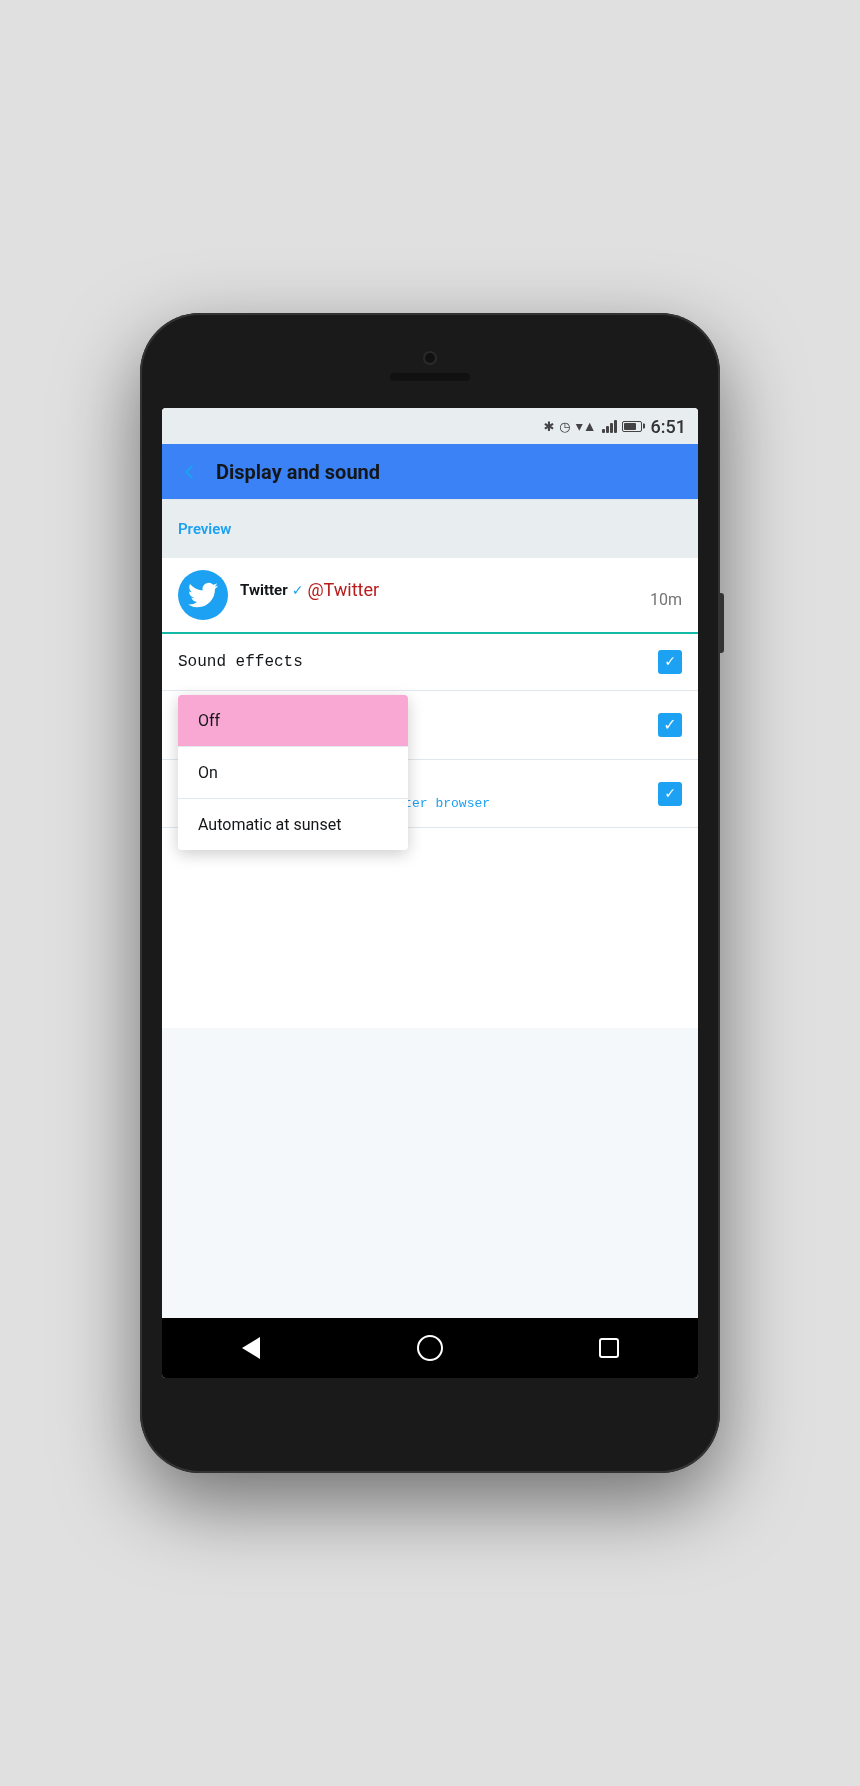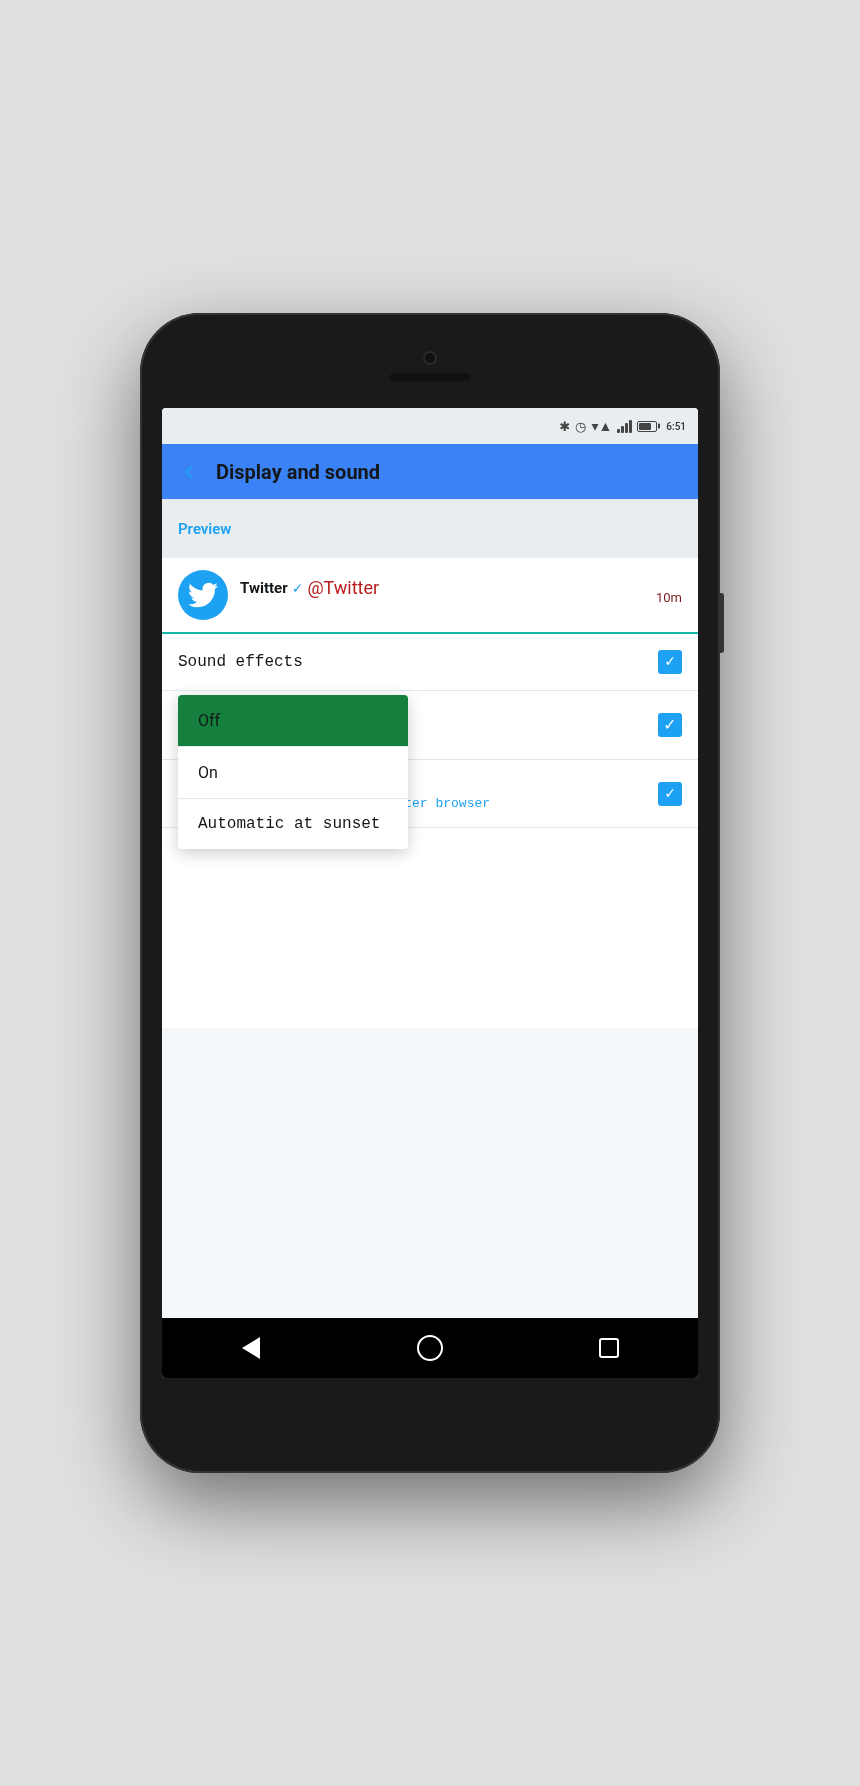--- a/index.html
+++ b/index.html
@@ -93,21 +93,21 @@
       flex-shrink: 0;
     }
 
     .status-icons {
       display: flex;
       align-items: center;
       gap: 5px;
     }
 
     .status-time {
-      font-size: 10px;
+      font-size: 18px;
       font-weight: 500;
       color: #333;
       margin-left: 4px;
     }
 
     .icon-small {
       font-size: 13px;
       color: #444;
     }
 
@@ -264,22 +264,22 @@
       color: #1da1f2;
       font-size: 14px;
     }
 
     .tweet-handle {
       font-size: 18px;
       color: #b91c1c;
     }
 
     .tweet-time {
-      font-size: 13px;
-      color: #7f1d1d;
+      font-size: 16px;
+      color: #737373;
       margin-top: 20px;
     }
 
     .tweet-text {
       font-size: 14px;
       color: #14171a;
       line-height: 1.4;
     }
 
     
@@ -344,25 +344,24 @@
     .dropdown-item {
       padding: 16px 20px;
       font-size: 16px;
       color: #14171a;
       cursor: pointer;
       border-bottom: 1px solid #e1e8ed;
     }
 
     .dropdown-item:last-child {
       border-bottom: none;
-      font-family: Liberation Mono, monospace;
     }
 
     .dropdown-item.selected {
-      background: #15803d;
+      background: #f9a8d4;
     }
 
     
     .nav-bar {
       background: #000;
       height: 60px;
       display: flex;
       align-items: center;
       justify-content: space-around;
       flex-shrink: 0;

